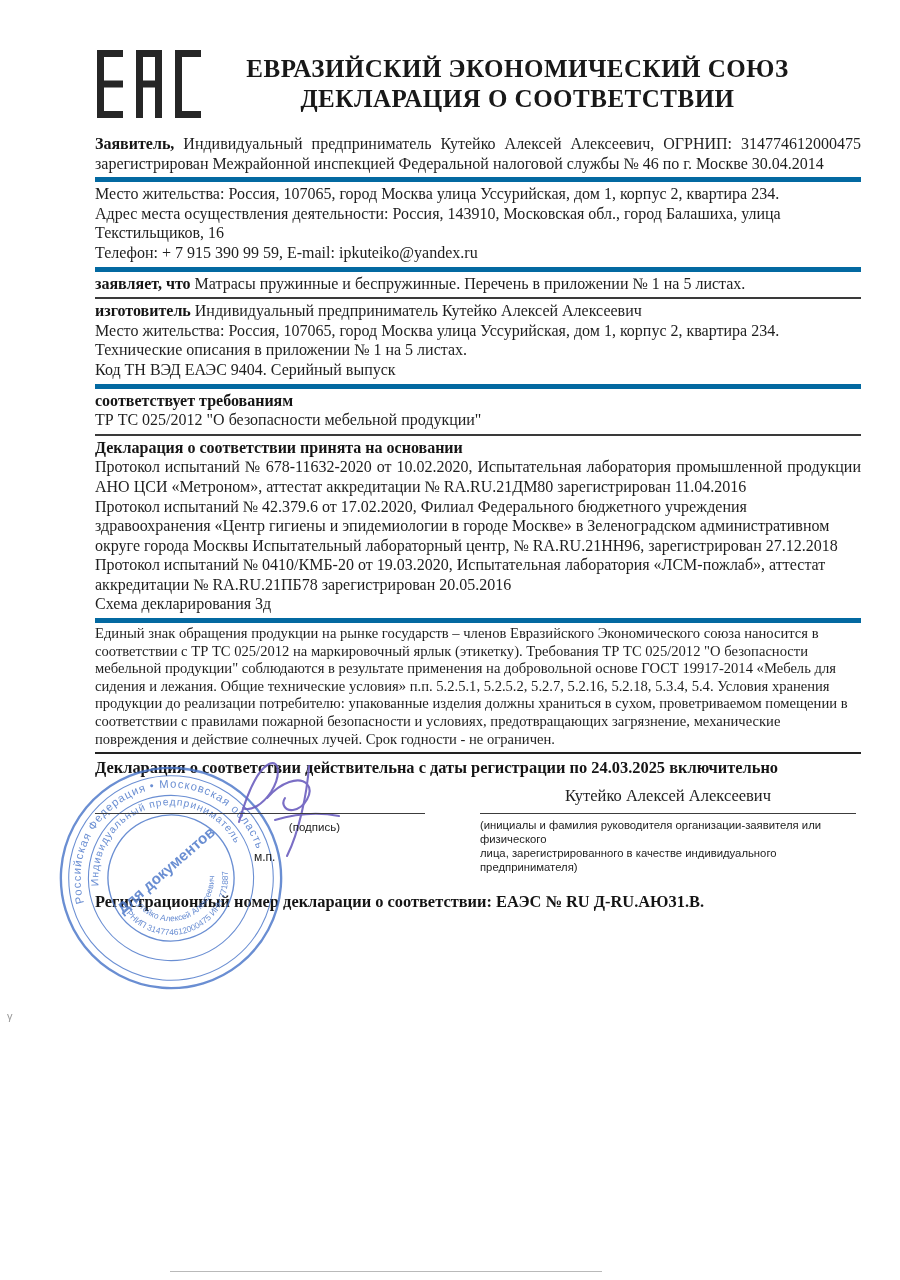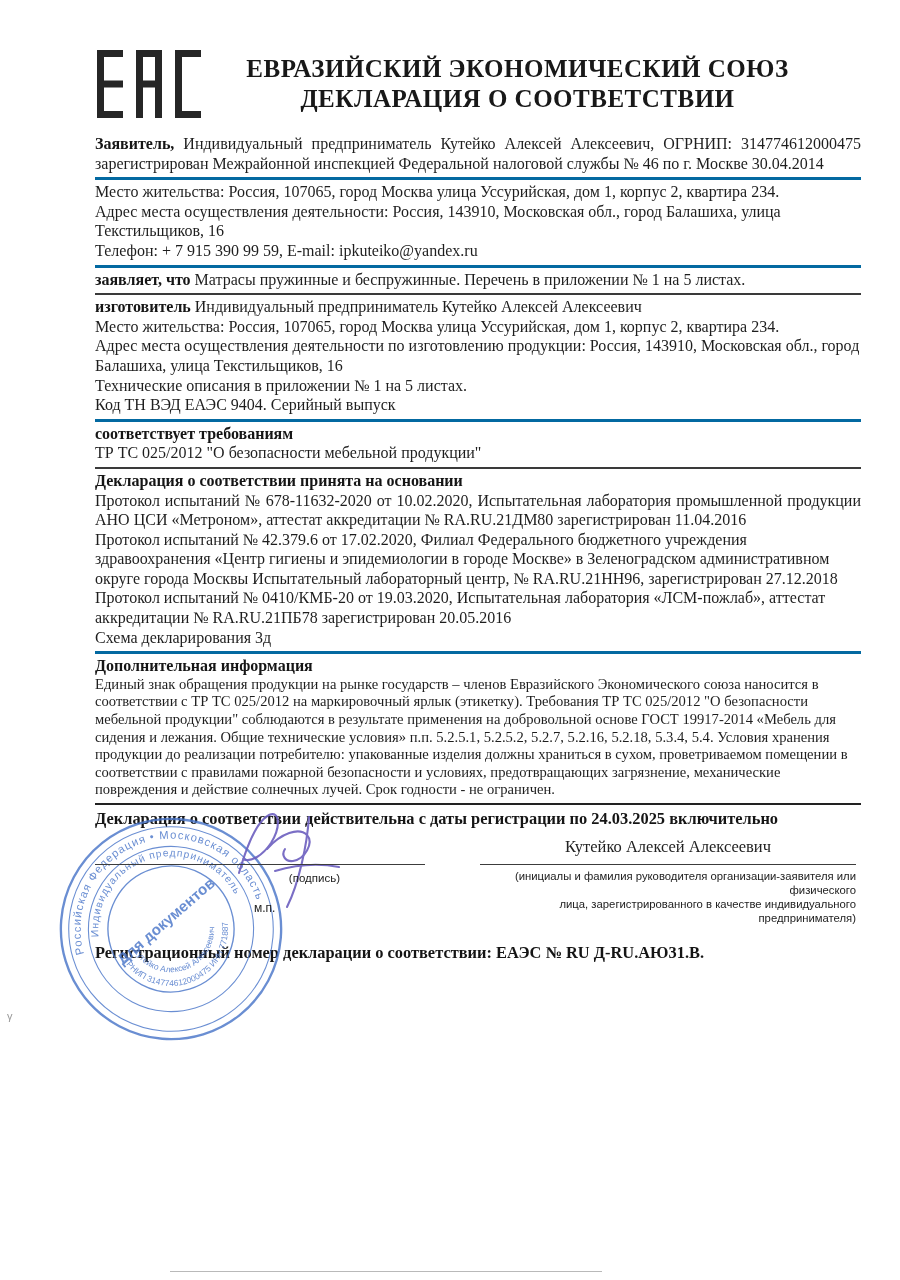--- a/index.html
+++ b/index.html
@@ -12,37 +12,37 @@
   
   .eac{position:absolute;left:97px;top:50px;}
   .doc-title{
     position:absolute;left:175px;top:54px;width:685px;
     text-align:center;font-weight:700;font-size:25px;line-height:30px;
     letter-spacing:.5px;color:#181818;
   }
   
   .flow{position:absolute;left:95px;top:132px;width:766px;font-size:16px;line-height:19.6px;}
   .sec{padding:2px 0 4px 0;}
-  .sep-thin{border-bottom:3px solid #0369a1;}
+  .sep-thin{border-bottom:5px solid #0369a1;}
   .sep-med{border-bottom:2px solid #3a3a3a;}
   .sep-thick{border-bottom:2.5px solid #222;}
   .sec p,.sec div.ln{margin:0;}
   .just{text-align:justify;}
   b,.b{font-weight:700;color:#151515;}
   .addl{font-size:14.6px;line-height:17.6px;}
   .validity{padding-top:4px;font-weight:700;font-size:16.4px;line-height:20px;color:#151515;}
   
   .sigarea{position:relative;height:96px;margin-top:8px;}
   .sigline-left{position:absolute;left:0;top:27px;width:330px;border-top:1.5px solid #3c3c3c;}
   .sigline-right{position:absolute;left:385px;top:27px;width:376px;border-top:1.5px solid #3c3c3c;}
   .sig-name{position:absolute;left:385px;top:0px;width:376px;text-align:center;font-size:16.5px;color:#222;}
   .cap{font-family:"Liberation Sans","DejaVu Sans",sans-serif;color:#222;}
   .cap-podpis{position:absolute;left:85px;top:32px;width:160px;text-align:right;font-size:11.5px;}
   .cap-mp{position:absolute;left:159px;top:62px;font-size:12px;}
-  .cap-initials{position:absolute;left:385px;top:32px;width:376px;text-align:right;font-size:11.3px;line-height:14px;}
+  .cap-initials{position:absolute;left:385px;top:32px;width:376px;text-align:left;font-size:11.3px;line-height:14px;}
   .stamp{position:absolute;left:-42px;top:-26px;opacity:.82;}
   .autograph{position:absolute;left:82px;top:-32px;opacity:.9;}
   
   .reg{margin-top:10px;font-weight:700;font-size:16.4px;line-height:20px;color:#151515;}
   .reg .row{margin-top:0;}
   .reg .row + .row{margin-top:18px;}
   
   .bottom-line{position:absolute;left:170px;top:1271px;width:432px;height:1px;background:#b9b9b9;}
   .speck{position:absolute;left:7px;top:1010px;width:7px;height:11px;color:#9a9a9a;font-size:11px;font-family:"Liberation Sans",sans-serif;}
 </style>
@@ -96,40 +96,38 @@
         <span>Матрасы пружинные и беспружинные. Перечень в приложении № 1 на 5 листах.</span>
       </p>
     </section>
 
     <section class="sec sep-thin">
       <p>
         <b>изготовитель</b>
         <span>Индивидуальный предприниматель Кутейко Алексей Алексеевич</span>
       </p>
       <div class="ln">Место жительства: Россия, 107065, город Москва улица Уссурийская, дом 1, корпус 2, квартира 234.</div>
-      <div class="ln">Адрес места осуществления деятельности по изготовлению продукции: Россия, 143910, Московская обл., город  Балашиха, улица Текстильщиков, 16</div>
       <div class="ln">Технические описания в приложении № 1 на 5 листах.</div>
       <div class="ln">Код ТН ВЭД ЕАЭС 9404.  Серийный выпуск</div>
     </section>
 
     <section class="sec sep-med">
       <div class="ln b">соответствует требованиям</div>
       <div class="ln">ТР ТС 025/2012 "О безопасности мебельной продукции"</div>
     </section>
 
     <section class="sec sep-thin">
       <div class="ln b">Декларация о соответствии принята на основании</div>
       <p class="just">Протокол испытаний № 678-11632-2020 от 10.02.2020, Испытательная лаборатория промышленной продукции АНО ЦСИ «Метроном», аттестат аккредитации № RA.RU.21ДМ80 зарегистрирован 11.04.2016</p>
       <p>Протокол испытаний № 42.379.6 от 17.02.2020, Филиал Федерального бюджетного учреждения здравоохранения «Центр гигиены и эпидемиологии в городе Москве» в Зеленоградском административном округе города Москвы Испытательный лабораторный центр, № RA.RU.21НН96, зарегистрирован 27.12.2018</p>
       <p>Протокол испытаний № 0410/КМБ-20 от 19.03.2020, Испытательная лаборатория «ЛСМ-пожлаб», аттестат аккредитации № RA.RU.21ПБ78 зарегистрирован 20.05.2016</p>
       <div class="ln">Схема декларирования 3д</div>
     </section>
 
     <section class="sec sep-thick">
-      <div class="ln b">Дополнительная информация</div>
       <p class="addl">Единый знак обращения продукции на рынке государств – членов Евразийского Экономического союза наносится в соответствии с  ТР ТС 025/2012 на маркировочный ярлык (этикетку). Требования ТР ТС 025/2012 "О безопасности мебельной продукции" соблюдаются в результате применения на добровольной основе ГОСТ 19917-2014 «Мебель для сидения и лежания. Общие технические условия» п.п. 5.2.5.1, 5.2.5.2, 5.2.7, 5.2.16, 5.2.18, 5.3.4, 5.4. Условия хранения продукции до реализации потребителю: упакованные изделия должны храниться в сухом, проветриваемом помещении в соответствии с правилами пожарной безопасности и условиях, предотвращающих загрязнение, механические повреждения и действие солнечных лучей.  Срок годности - не ограничен.</p>
     </section>
 
     <div class="validity">Декларация о соответствии  действительна с даты регистрации по 24.03.2025 включительно</div>
 
     <div class="sigarea">
 
       <svg class="stamp" width="236" height="236" viewBox="0 0 240 240">
         <defs>
           <path id="arcOuterTop" d="M 28,120 A 92 92 0 0 1 212,120"></path>

